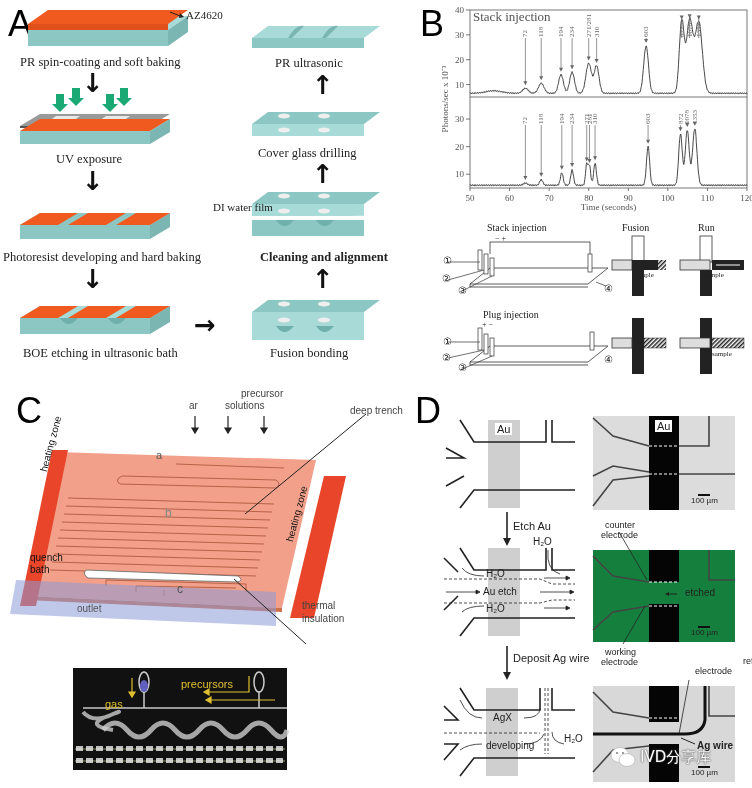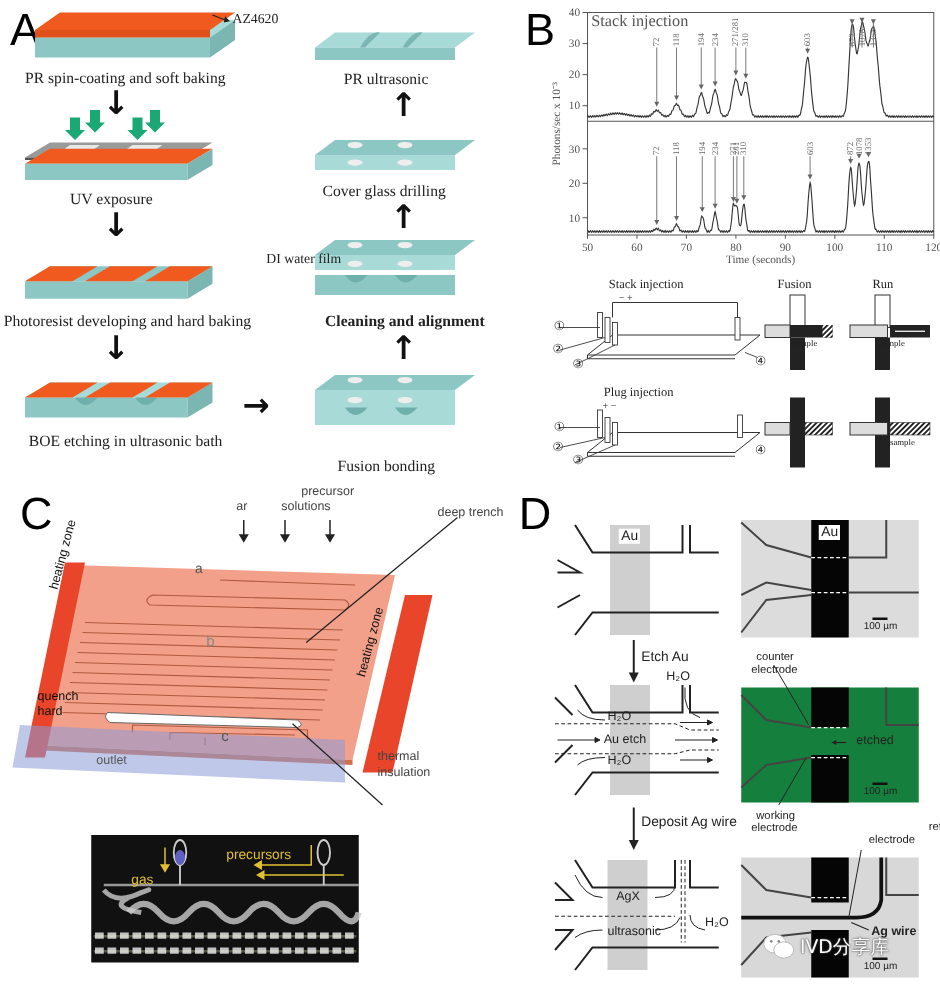--- a/index.html
+++ b/index.html
@@ -114,21 +114,21 @@
   <svg style="left:252px;top:296px;" width="130" height="50">
     <polygon points="0,16 112,16 128,4 16,4" fill="#8cc7c4"></polygon>
     <polygon points="0,16 112,16 112,44 0,44" fill="#a8dad8"></polygon>
     <ellipse cx="32" cy="8" rx="6" ry="2.5" fill="#eee"></ellipse>
     <ellipse cx="72" cy="8" rx="6" ry="2.5" fill="#eee"></ellipse>
     <ellipse cx="32" cy="24" rx="6" ry="2.5" fill="#eee"></ellipse>
     <ellipse cx="72" cy="24" rx="6" ry="2.5" fill="#eee"></ellipse>
     <path d="M24,30 Q32,42 42,30" fill="#6fb0ad"></path>
     <path d="M64,30 Q72,42 82,30" fill="#6fb0ad"></path>
   </svg>
-  <div class="cap" style="left:270px;top:366px;">Fusion bonding</div>
+  <div class="cap" style="left:270px;top:346px;">Fusion bonding</div>
 </div>
 
 <div>
   <div class="plabel" style="left:420px;top:6px;">B</div>
 
   <svg id="chart" style="left:440px;top:0px;" width="312" height="210">
       <rect x="30" y="10" width="277" height="178" fill="none" stroke="#555" stroke-width="0.8"></rect>
       <line x1="30" y1="97" x2="307" y2="97" stroke="#555" stroke-width="0.8"></line>
       <line x1="26" y1="84.57142857142857" x2="30" y2="84.57142857142857" stroke="#555" stroke-width="0.8"></line>
       <text x="24" y="87.57142857142857" text-anchor="end" font-size="9" fill="#555" font-family="Liberation Serif, serif">10</text>
@@ -359,21 +359,21 @@
 
     <line x1="239" y1="94" x2="360" y2="-6" stroke="#222" stroke-width="1"></line>
     <line x1="228" y1="159" x2="300" y2="224" stroke="#222" stroke-width="1"></line>
   </svg>
   <div class="cap sans" style="left:156px;top:449px;font-size:11px;color:#555;">a</div>
   <div class="cap sans" style="left:165px;top:506px;font-size:12px;color:#888;">b</div>
   <div class="cap sans" style="left:177px;top:582px;font-size:12px;color:#555;">c</div>
   <div class="cap sans" style="left:38px;top:470px;font-size:10px;color:#111;transform:rotate(-75deg);transform-origin:left top;">heating zone</div>
   <div class="cap sans" style="left:284px;top:540px;font-size:10px;color:#111;transform:rotate(-75deg);transform-origin:left top;">heating zone</div>
   <div class="cap sans" style="left:30px;top:552px;font-size:10px;color:#111;">quench</div>
-  <div class="cap sans" style="left:30px;top:564px;font-size:10px;color:#111;">hard</div>
+  <div class="cap sans" style="left:30px;top:564px;font-size:10px;color:#111;">bath</div>
   <div class="cap sans" style="left:77px;top:603px;font-size:10px;color:#555;">outlet</div>
   <div class="cap sans" style="left:302px;top:600px;font-size:10px;color:#444;">thermal</div>
   <div class="cap sans" style="left:302px;top:613px;font-size:10px;color:#444;">insulation</div>
 
   <div class="abs" style="left:73px;top:668px;width:214px;height:102px;background:#111;">
     <svg width="214" height="102" style="left:0;top:0;">
       <line x1="10" y1="40" x2="214" y2="40" stroke="#999" stroke-width="2"></line>
       <path d="M10,44 Q20,56 40,46 Q56,40 30,50 Q14,58 40,62" fill="none" stroke="#ccc" stroke-width="4" opacity="0.8"></path>
       <path d="M30,62 Q42,48 54,62 T78,62 T102,62 T126,62 T150,62 T174,62 T198,62 T214,62" fill="none" stroke="#ccc" stroke-width="5" opacity="0.8"></path>
       <g fill="#ddd">
@@ -563,21 +563,21 @@
     </g>
     <g stroke="#222" stroke-width="0.8" fill="none">
       <path d="M20,12 Q28,30 42,30"></path>
       <path d="M20,62 Q28,56 42,56"></path>
       <path d="M84,30 Q100,30 100,20"></path>
       <path d="M84,56 Q100,56 104,46"></path>
       <path d="M112,44 Q112,54 124,56"></path>
     </g>
   </svg>
   <div class="cap sans" style="left:493px;top:712px;font-size:10px;">AgX</div>
-  <div class="cap sans" style="left:486px;top:740px;font-size:10px;">ultrasonic</div>
+  <div class="cap sans" style="left:486px;top:740px;font-size:10px;">developing</div>
   <div class="cap sans" style="left:564px;top:733px;font-size:10px;">H₂O</div>
 
   <div class="abs" style="left:593px;top:686px;width:142px;height:96px;background:#d8d8d8;">
     <svg width="142" height="96" style="left:0;top:0;">
       <rect x="56" y="0" width="30" height="36" fill="#050505"></rect>
       <rect x="56" y="58" width="30" height="38" fill="#050505"></rect>
       <g stroke="#444" stroke-width="1.6" fill="none">
         <polyline points="0,6 20,26 56,32"></polyline>
         <polyline points="116,0 116,30 142,30"></polyline>
         <polyline points="0,86 20,64 56,60"></polyline>

